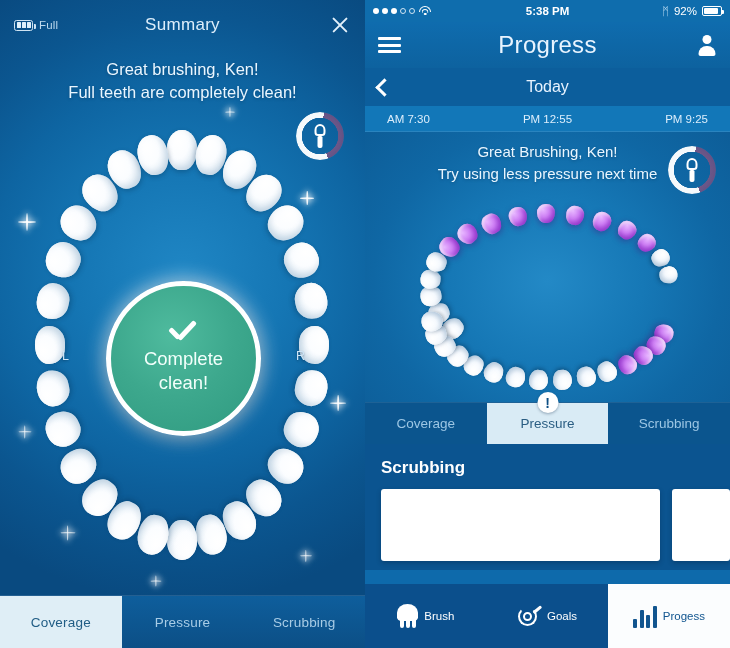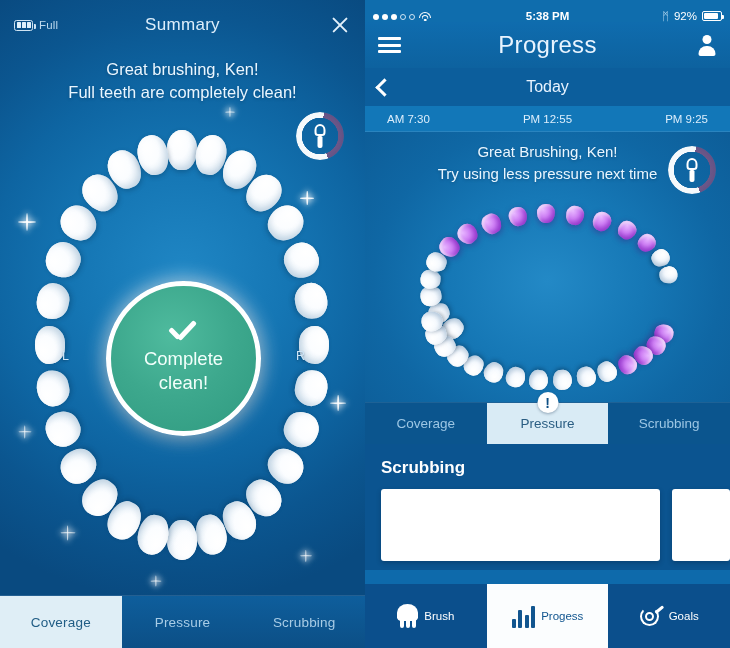--- a/index.html
+++ b/index.html
@@ -119,21 +119,21 @@
     background:linear-gradient(#0e5e9c,#0c4f86);
     border-top:1px solid rgba(255,255,255,.10);
   }
 
   
   .panel-right {
     position:relative; width:365px; height:648px; overflow:hidden;
     background:#0e6aab;
   }
   .statusbar {
-    height:22px; background:#0f6dad; display:flex; align-items:flex-end;
+    height:22px; background:#0f6dad; display:flex; align-items:center;
     padding:0 8px; color:#fff; font-size:11px; position:relative;
   }
   .sb-left { display:flex; align-items:center; gap:4px; }
   .dots { display:flex; gap:3px; align-items:center; }
   .dot { width:6px; height:6px; border-radius:50%; background:#fff; }
   .dot.off { background:transparent; border:1px solid #cfe4f3; }
   .wifi { width:12px; height:10px; position:relative; }
   .wifi i {
     position:absolute; left:50%; transform:translateX(-50%);
     border:1.4px solid #fff; border-bottom:none; border-radius:50% 50% 0 0 / 100% 100% 0 0;
@@ -492,36 +492,36 @@
 
     <div class="bottombar" id="bottomNav">
         <div class="bb-item">
           <div class="bb-ico">
             <span class="ico-tooth">
               <b></b>
             </span>
           </div>
           <div>Brush</div>
         </div>
+        <div class="bb-item">
+          <div class="bb-ico">
+            <span class="ico-target">
+              <i></i>
+              <i></i>
+              <b></b>
+            </span>
+          </div>
+          <div>Goals</div>
+        </div>
         <div class="bb-item active">
           <div class="bb-ico">
             <span class="ico-chart">
               <i style="height:9px"></i>
               <i style="height:18px"></i>
               <i style="height:13px"></i>
               <i style="height:22px"></i>
             </span>
           </div>
           <div>Progess</div>
         </div>
-        <div class="bb-item">
-          <div class="bb-ico">
-            <span class="ico-target">
-              <i></i>
-              <i></i>
-              <b></b>
-            </span>
-          </div>
-          <div>Goals</div>
-        </div>
       </div>
   </div>
 </div>
 
 </body></html>

